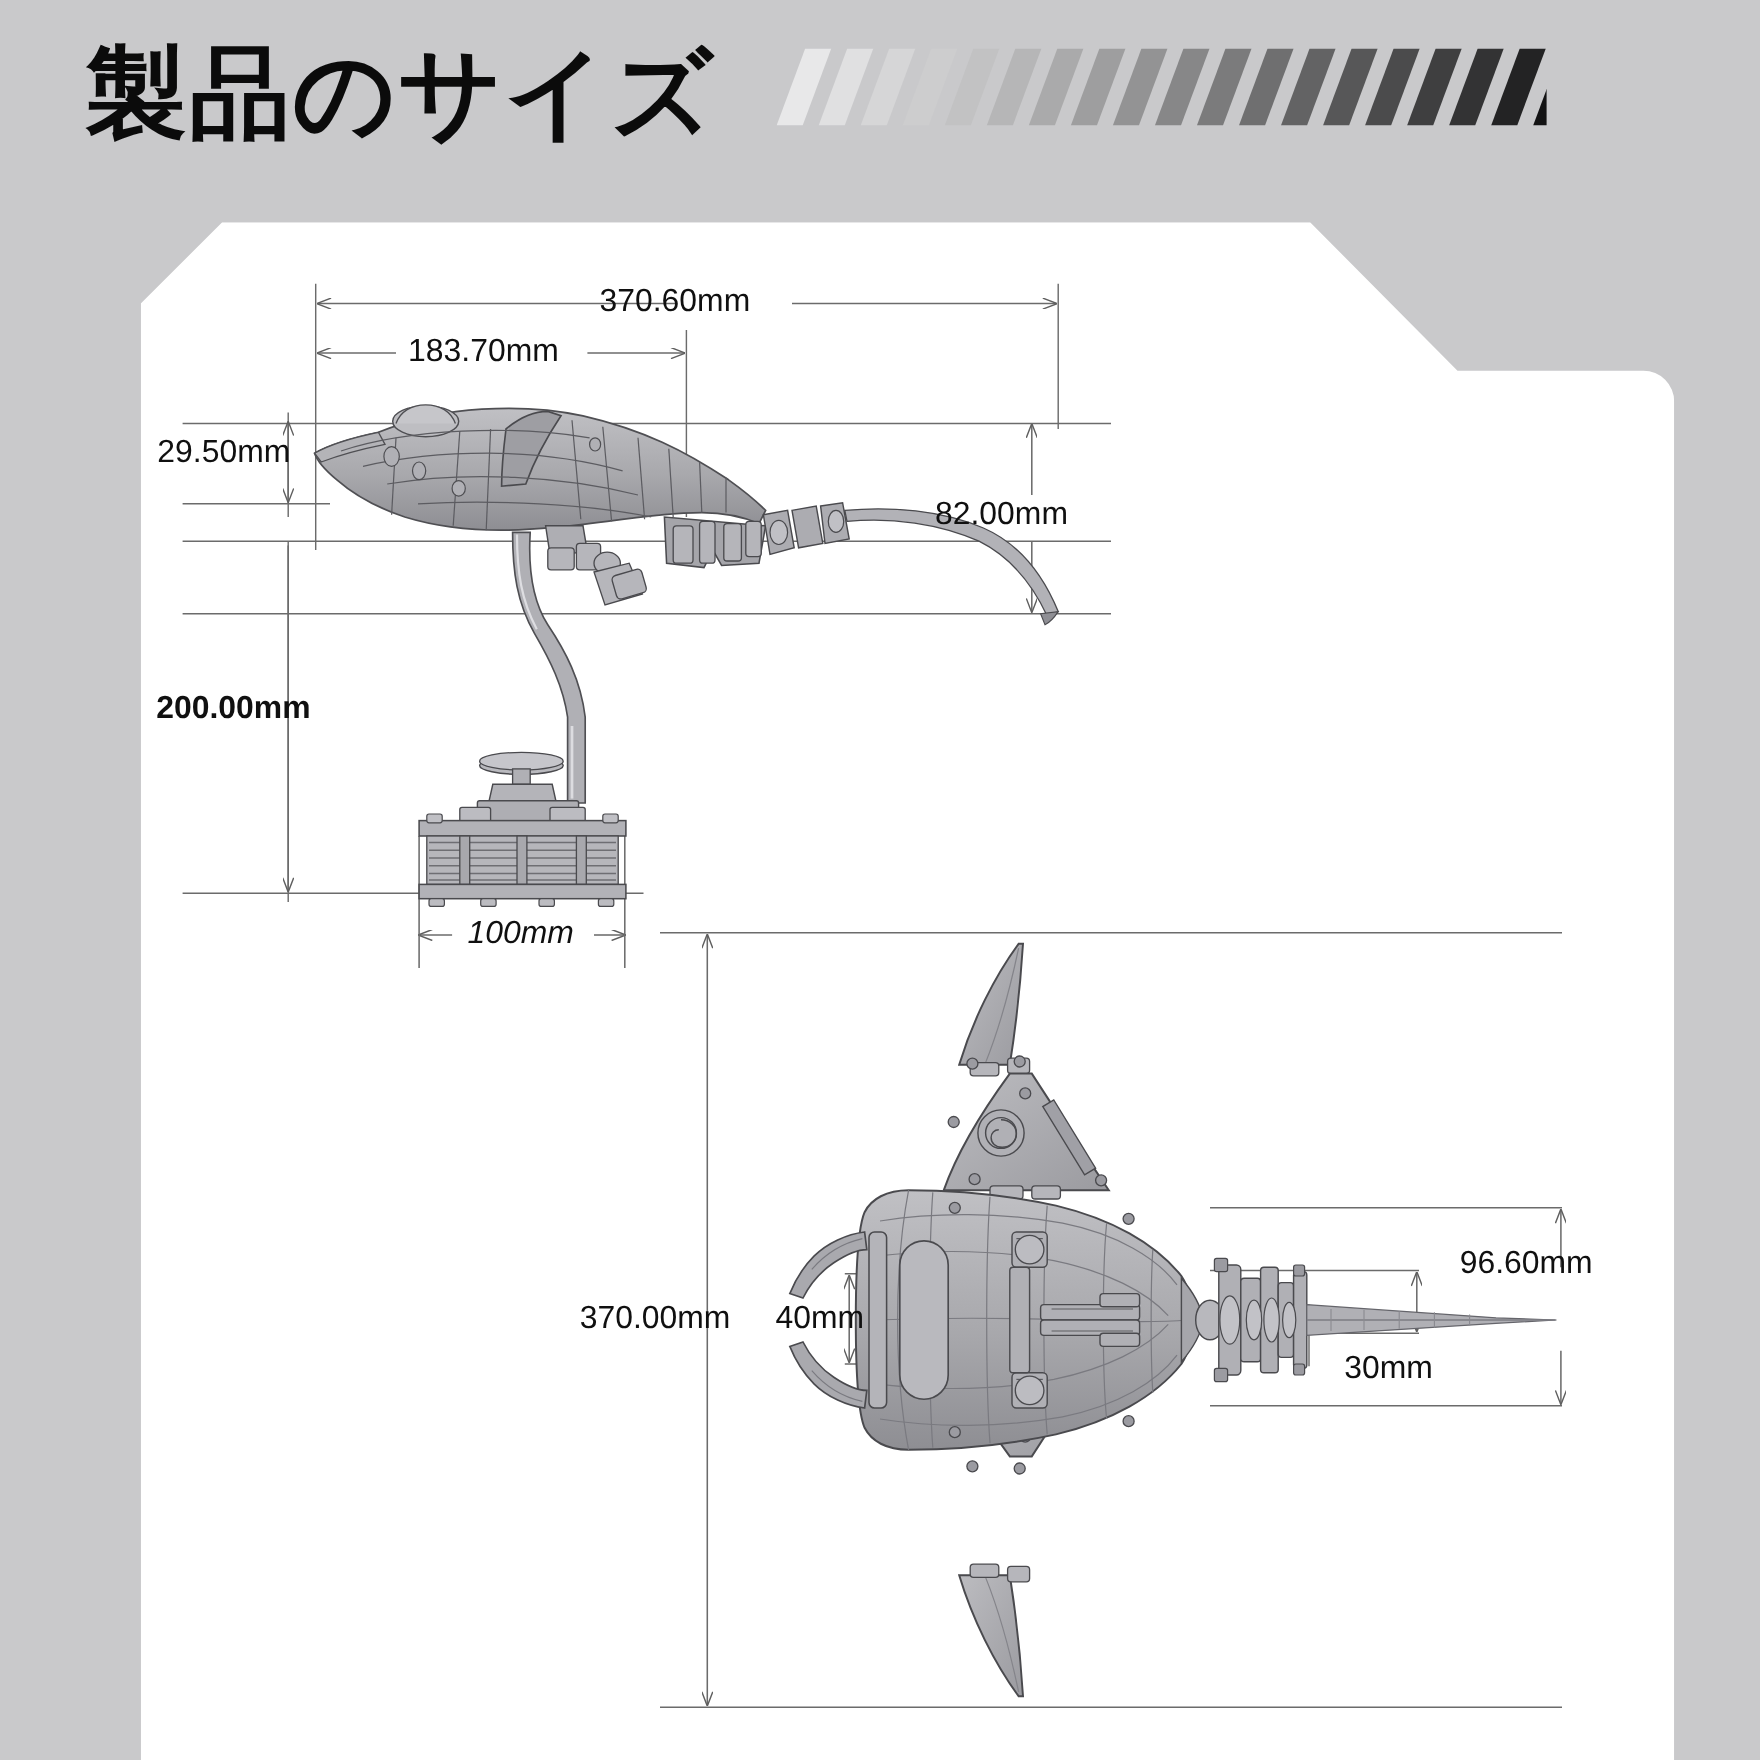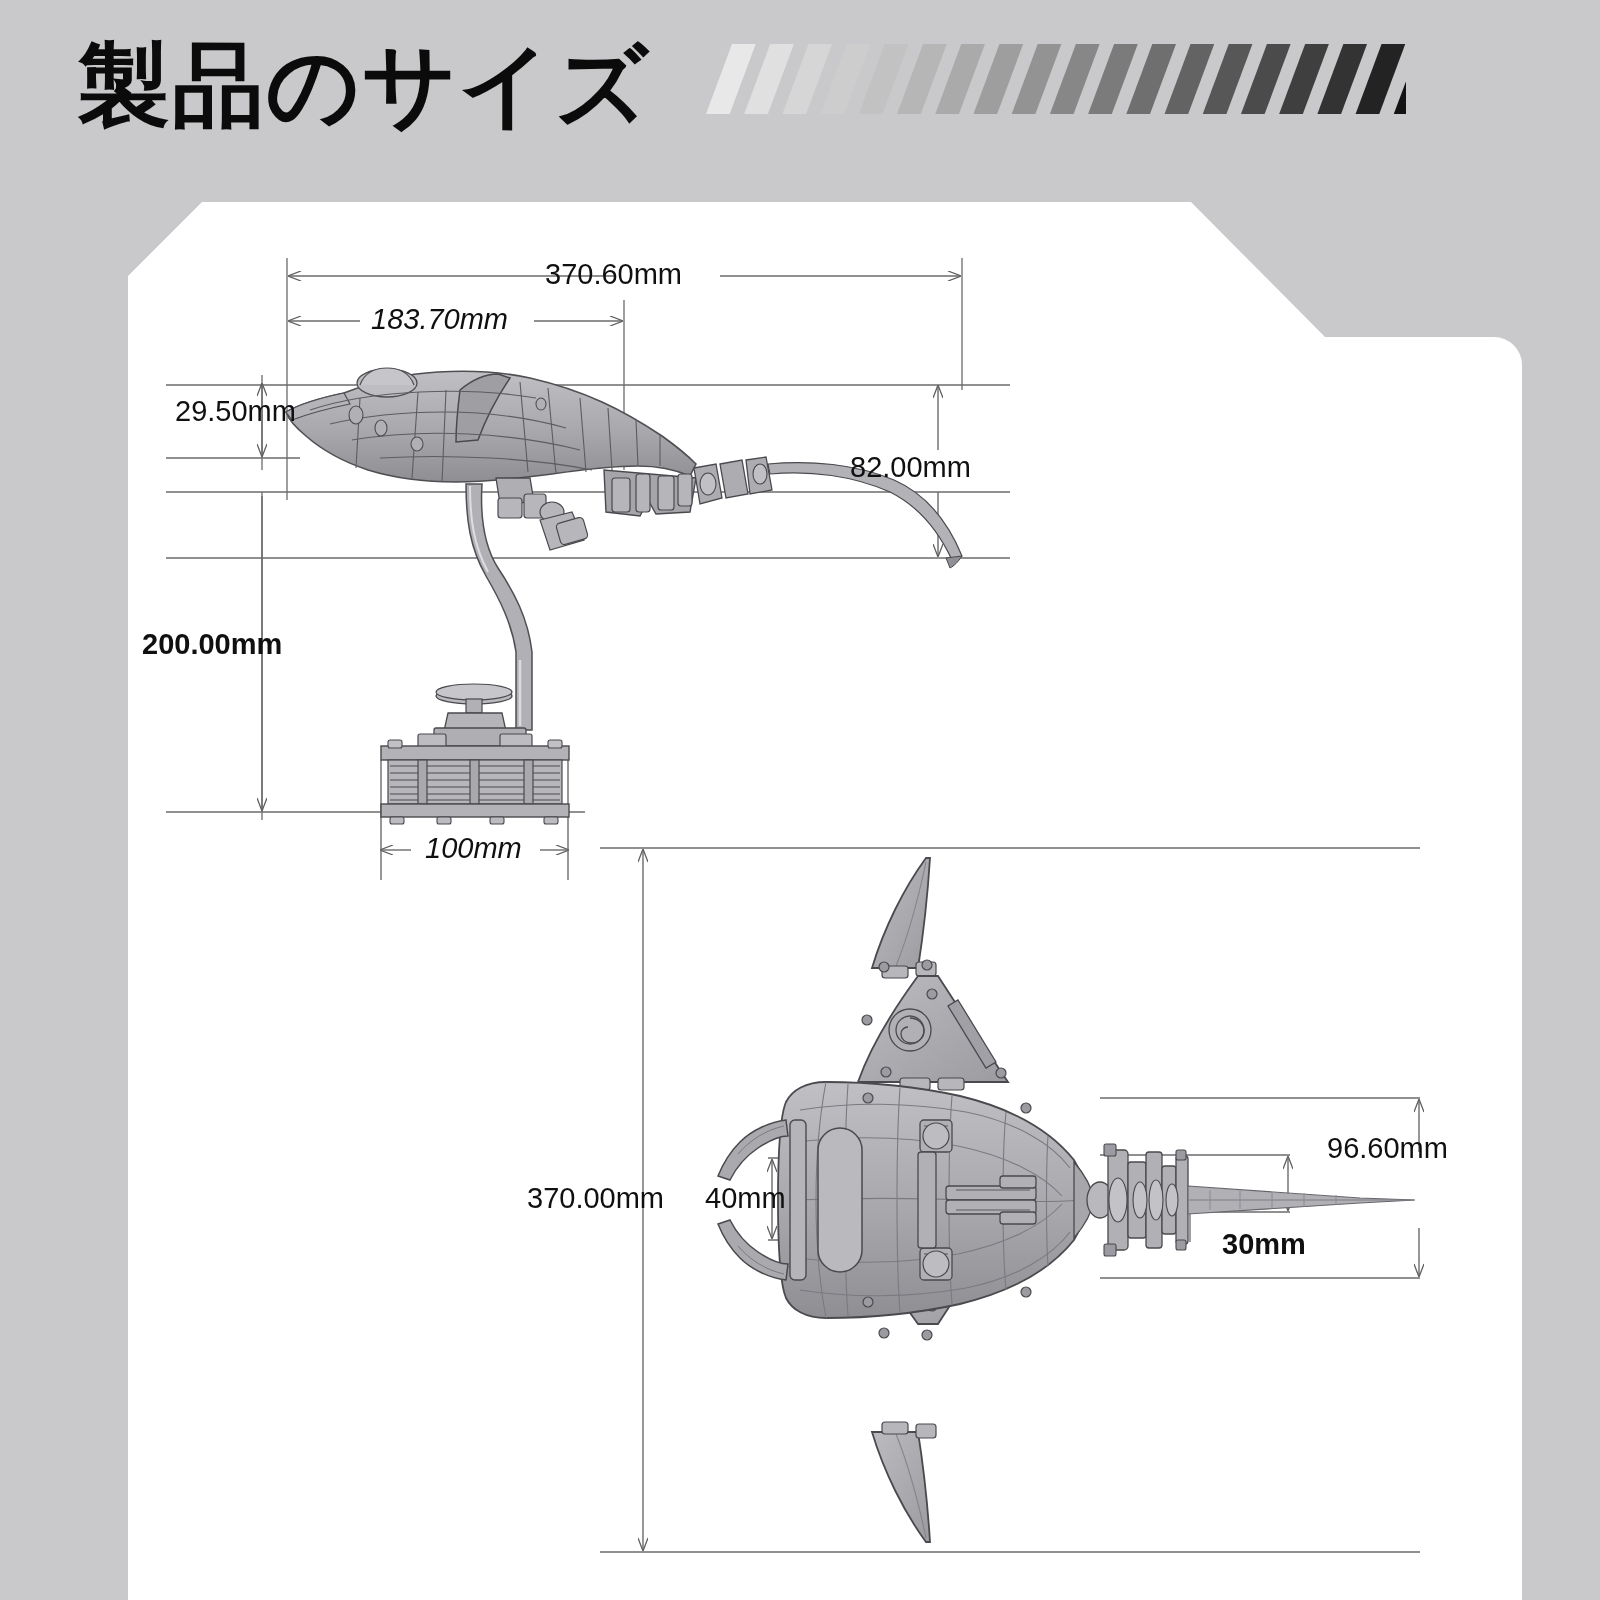--- a/index.html
+++ b/index.html
@@ -482,31 +482,31 @@
         <line x1="1240" y1="1191" x2="1240" y2="1209"></line>
         <line x1="1272" y1="1192" x2="1272" y2="1208"></line>
         <line x1="1304" y1="1193" x2="1304" y2="1207"></line>
         <line x1="1336" y1="1195" x2="1336" y2="1205"></line>
       </g>
     </g>
   </svg>
 
   <div class="dim-label" style="left:545px; top:258px;">370.60mm</div>
 
-  <div class="dim-label" style="left:371px; top:303px;font-style:italic;">183.70mm</div>
-
-  <div class="dim-label" style="left:143px; top:395px;margin-left:32px;">29.50mm</div>
+  <div class="dim-label" style="left:371px; top:303px;">183.70mm</div>
+
+  <div class="dim-label" style="left:143px; top:395px;">29.50mm</div>
 
   <div class="dim-label" style="left:810px; top:451px;margin-left:40px;">82.00mm</div>
 
   <div class="dim-label" style="left:142px; top:628px;font-weight:bold;">200.00mm</div>
 
   <div class="dim-label" style="left:425px; top:832px;font-style:italic;">100mm</div>
 
   <div class="dim-label" style="left:527px; top:1182px;">370.00mm</div>
 
   <div class="dim-label" style="left:705px; top:1182px;text-align:center;">40mm</div>
 
   <div class="dim-label" style="left:1327px; top:1132px;">96.60mm</div>
 
-  <div class="dim-label" style="left:1222px; top:1228px;font-weight:bold;">30mm</div>
+  <div class="dim-label" style="left:1222px; top:1228px;">30mm</div>
 
 </div>
 
 </body></html>

